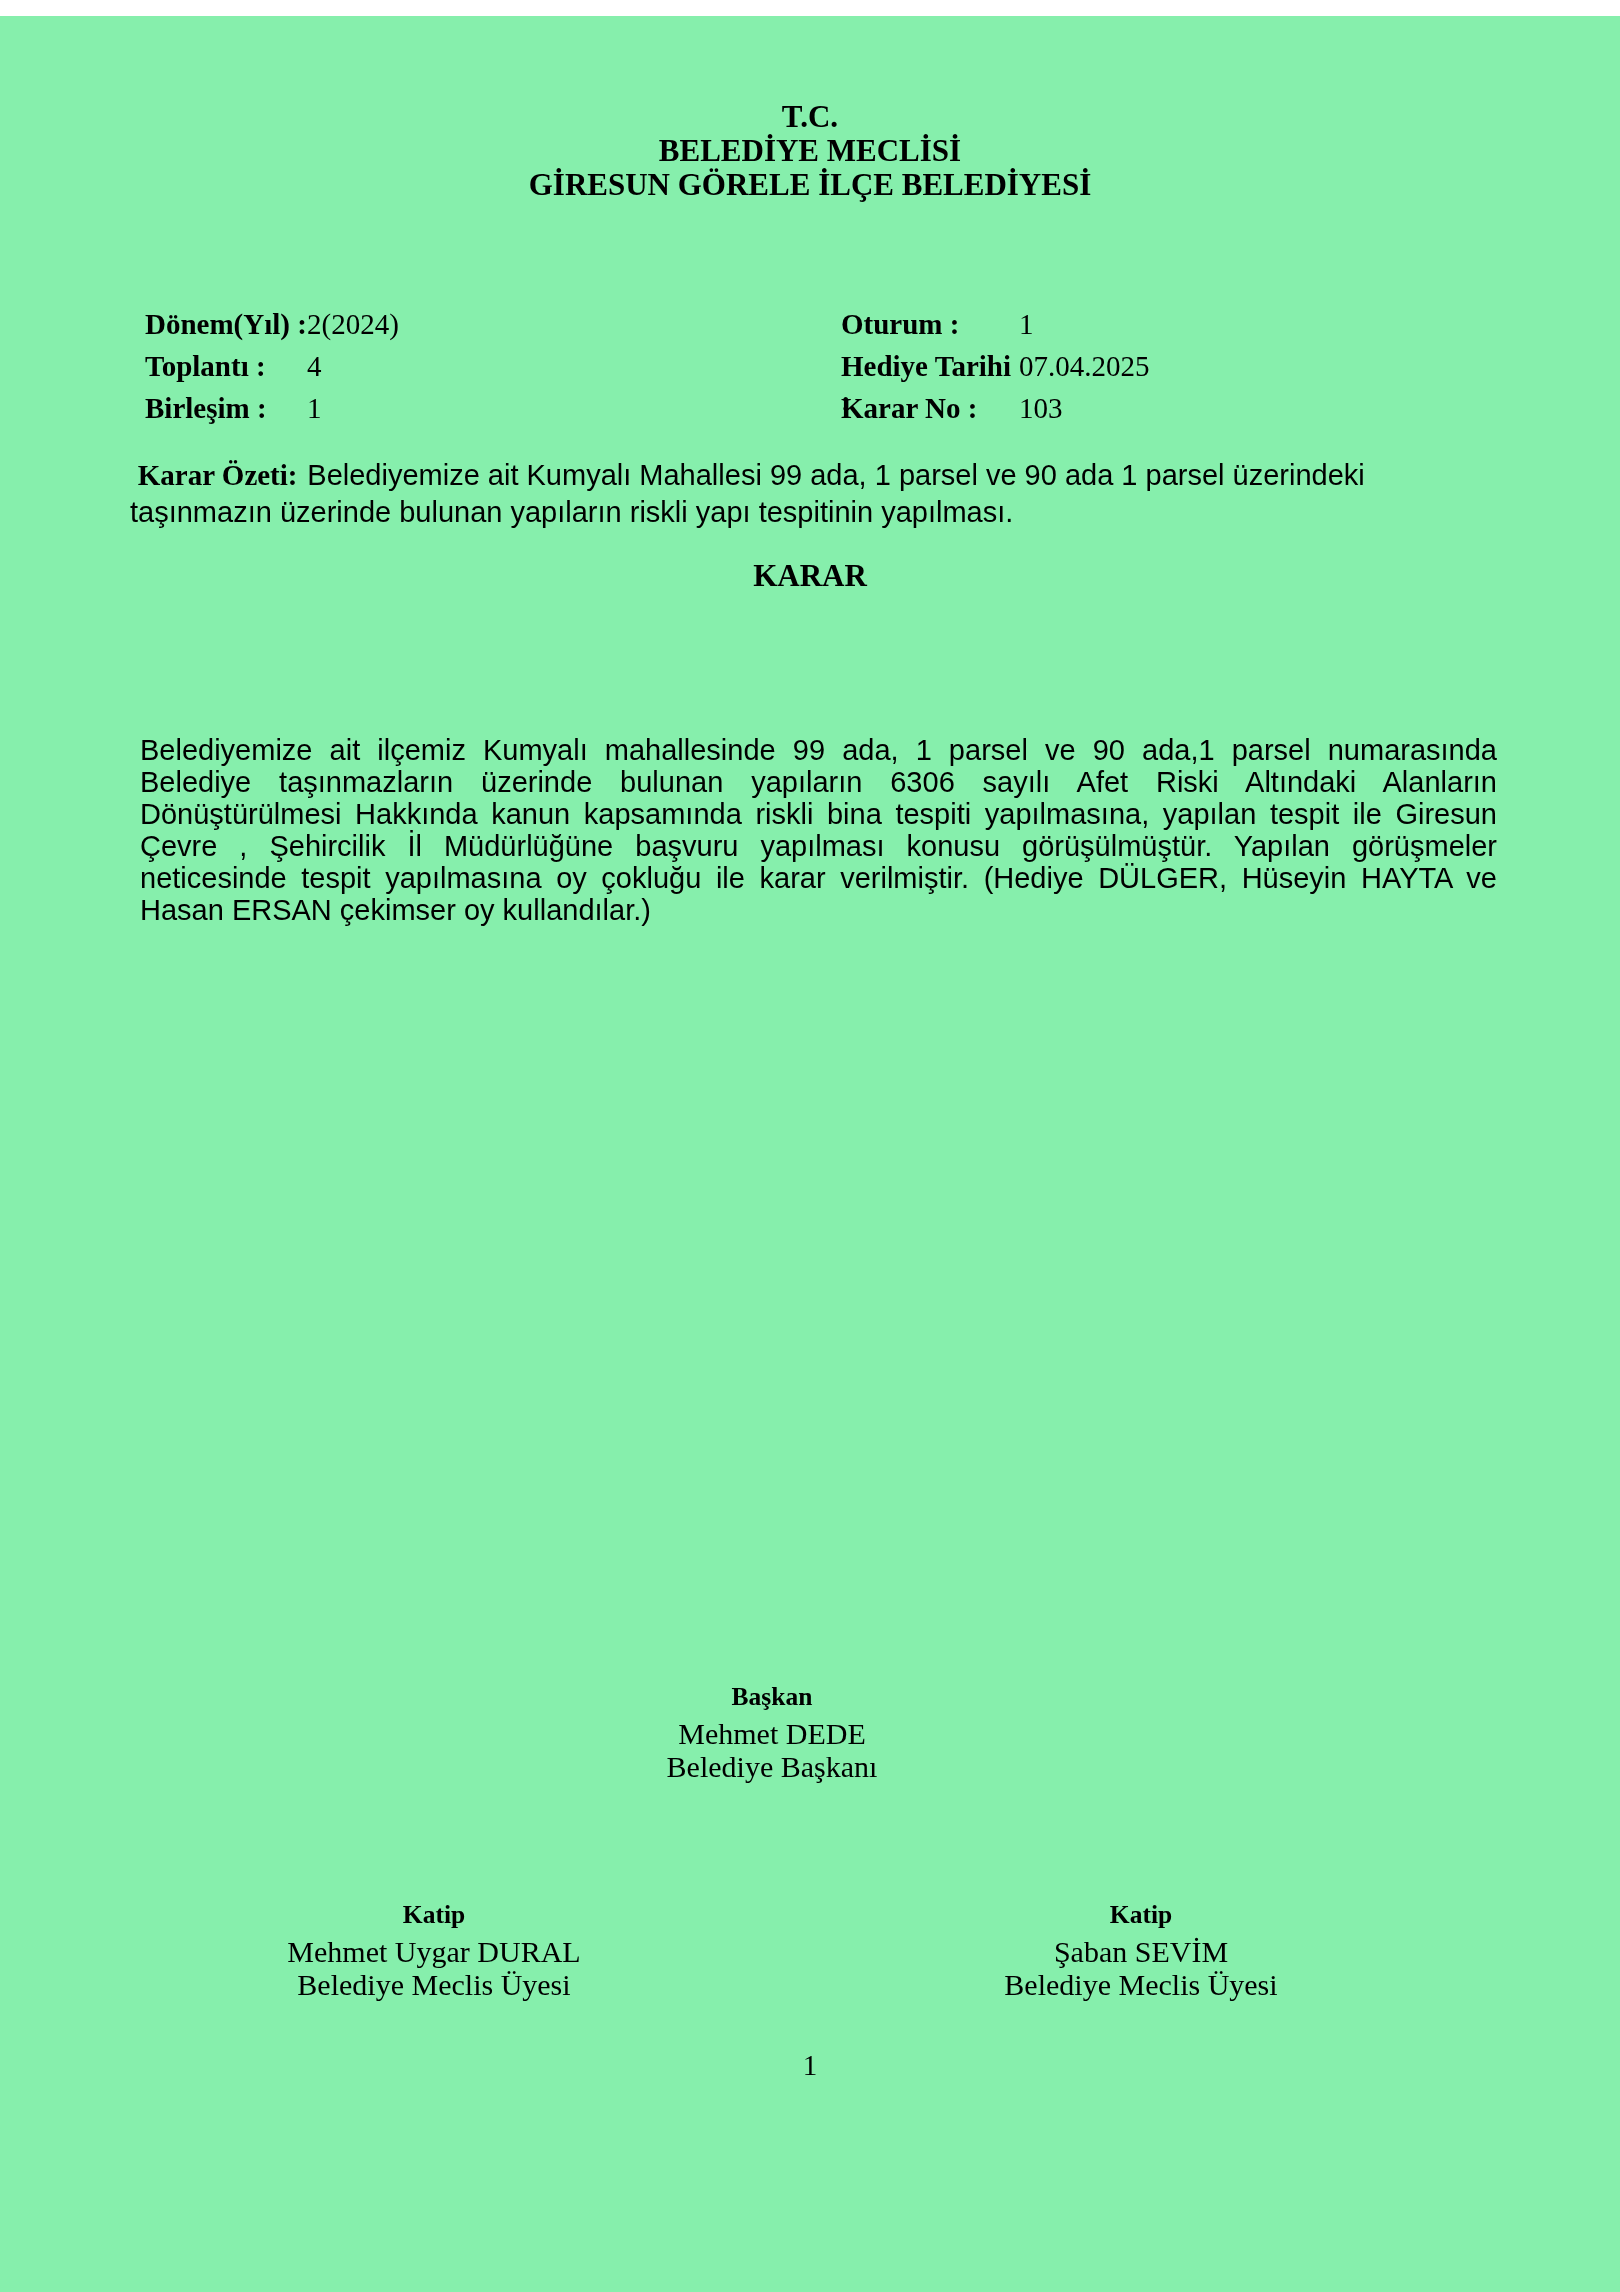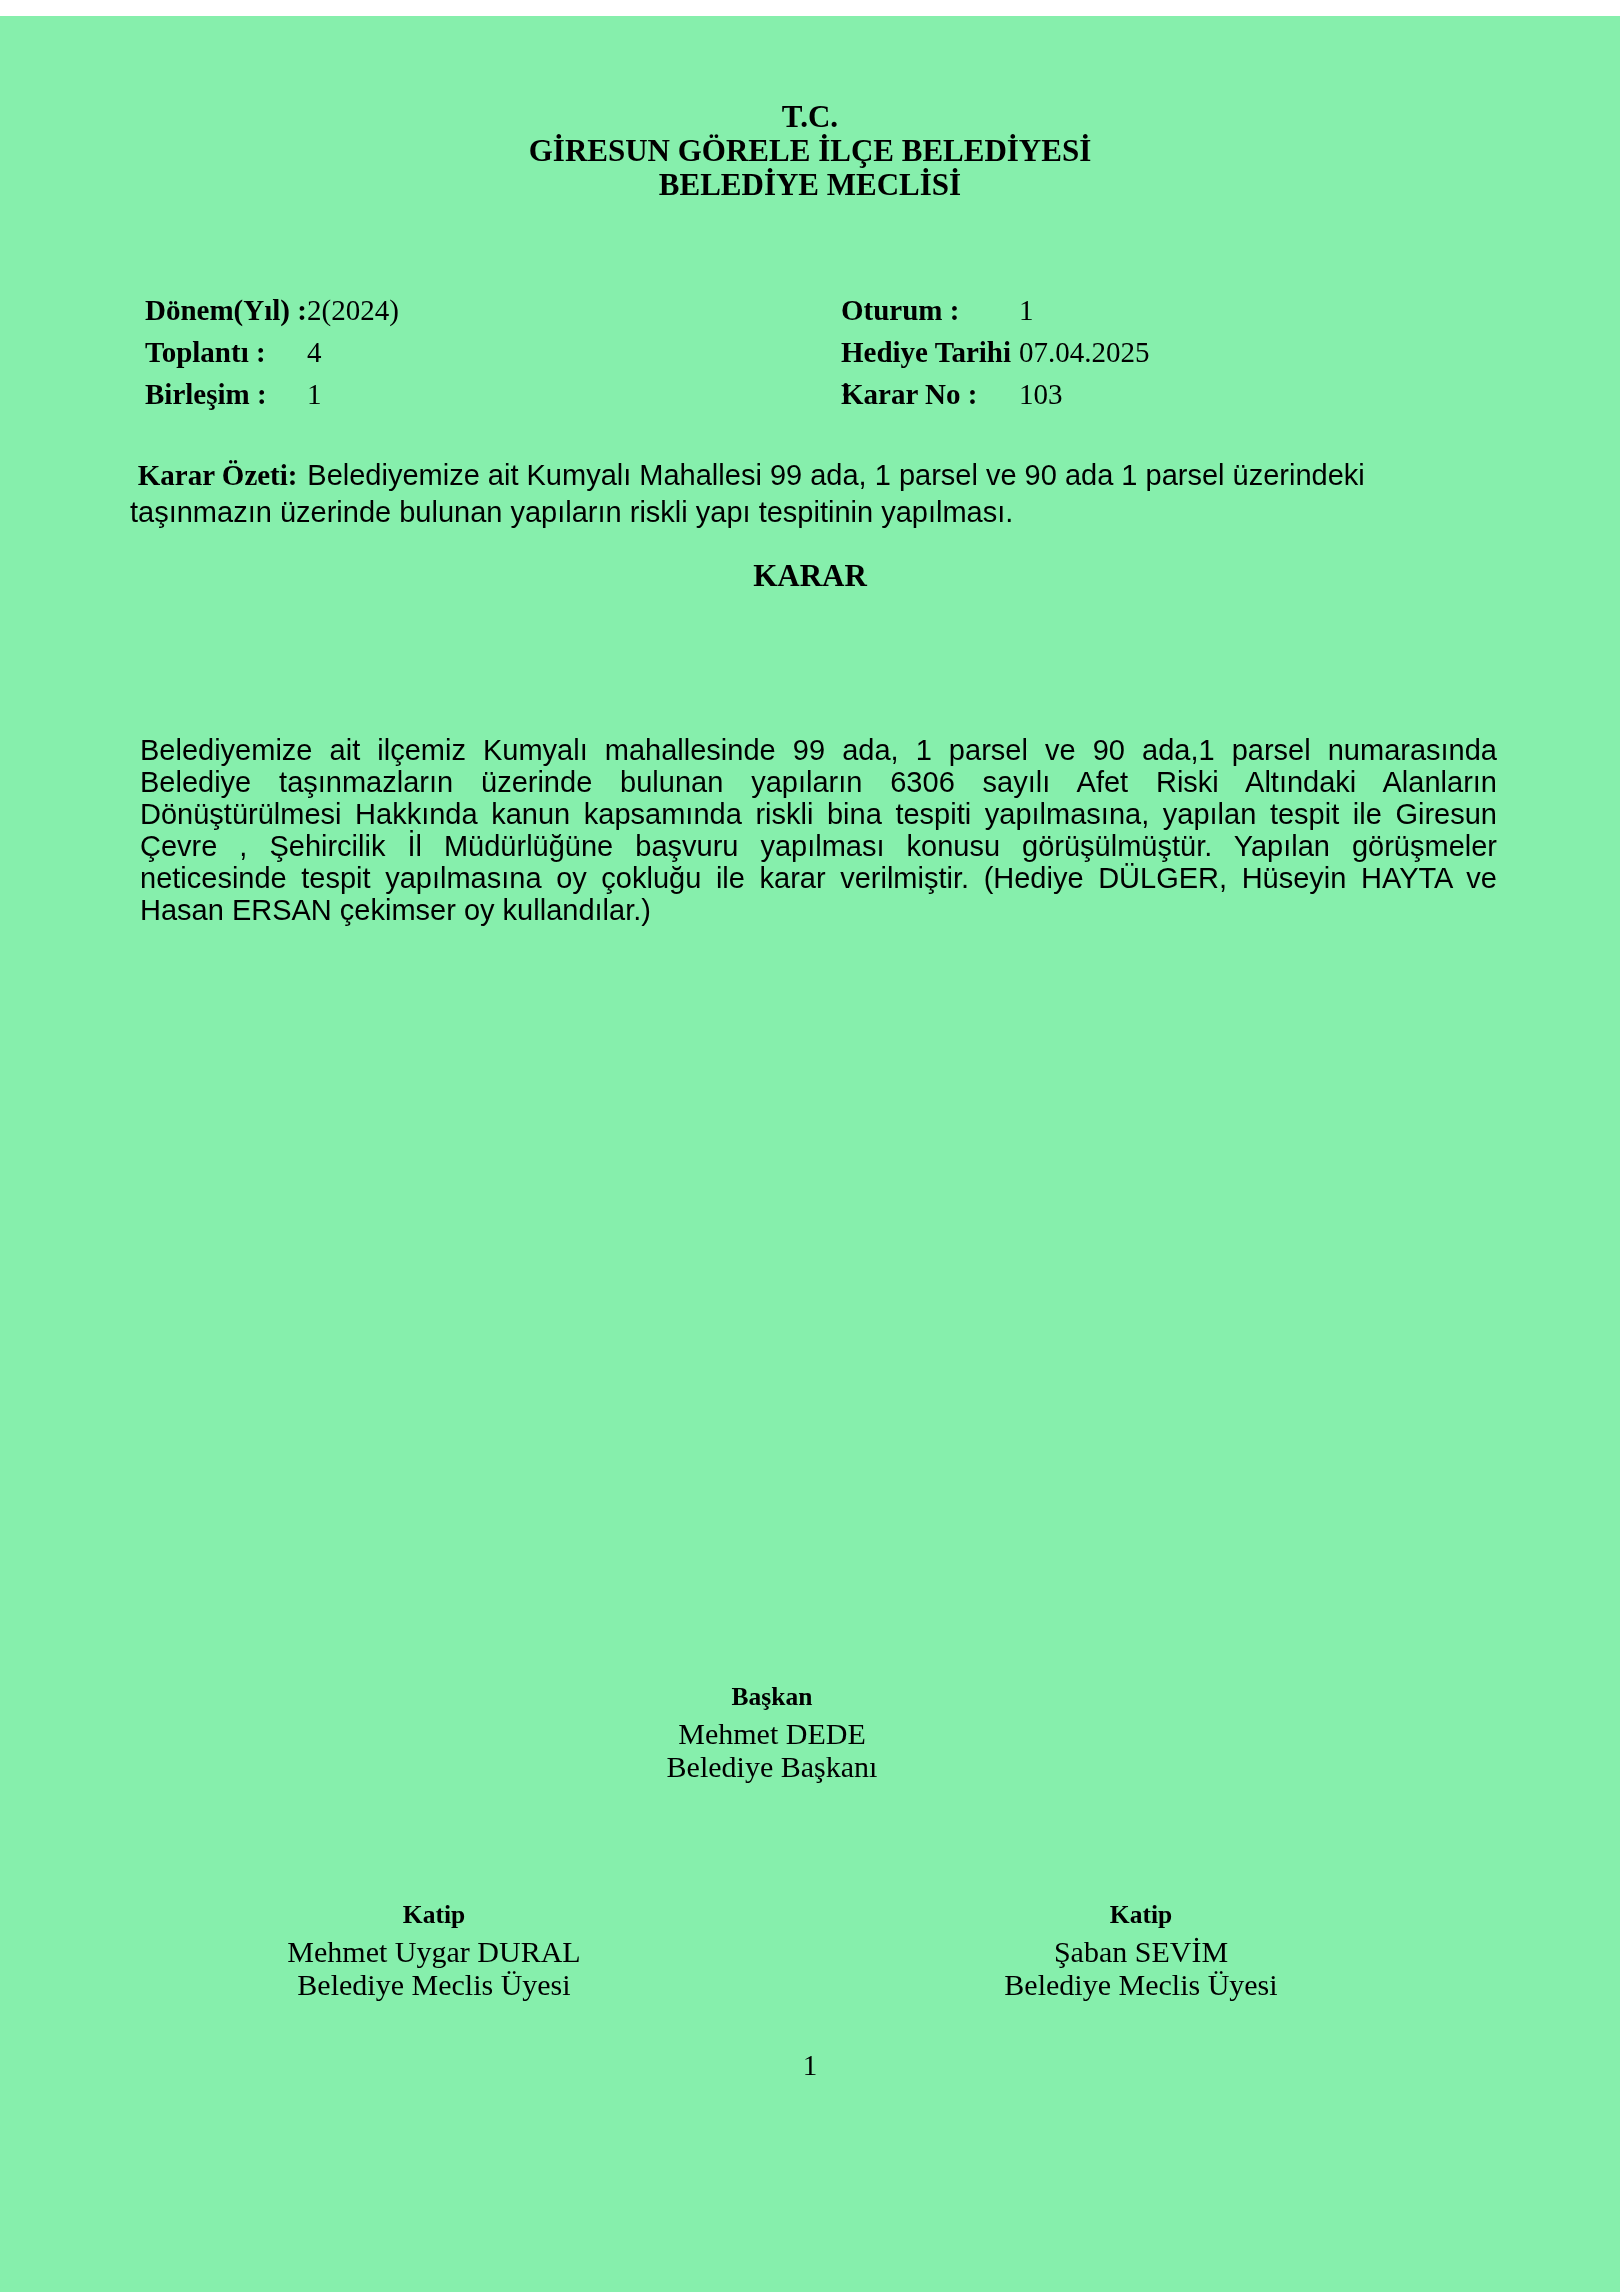--- a/index.html
+++ b/index.html
@@ -27,21 +27,21 @@
     text-align: center;
     font-weight: bold;
     font-size: 31px;
     line-height: 34px;
     font-family: "Liberation Serif", serif;
   }
 
   
   .meta-col {
     position: absolute;
-    top: 277px;
+    top: 291px;
   }
   .meta-col.left  { left: 145px; }
   .meta-col.right { left: 841px; }
   .meta-row {
     display: flex;
     height: 42px;
     align-items: flex-start;
     font-size: 29px;
     line-height: 35px;
   }
@@ -120,22 +120,22 @@
     font-family: "Liberation Serif", serif;
   }
 </style>
 </head>
 <body>
 
 <div class="page">
 
   <div class="doc-header">
     <div>T.C.</div>
+    <div>BELEDİYE MECLİSİ</div>
     <div>GİRESUN GÖRELE İLÇE BELEDİYESİ</div>
-    <div>BELEDİYE MECLİSİ</div>
   </div>
 
   <div class="meta-col left">
     <div class="meta-row">
       <span class="meta-label">Dönem(Yıl) :</span>
       <span class="meta-value">2(2024)</span>
     </div>
     <div class="meta-row">
       <span class="meta-label">Toplantı :</span>
       <span class="meta-value">4</span>

